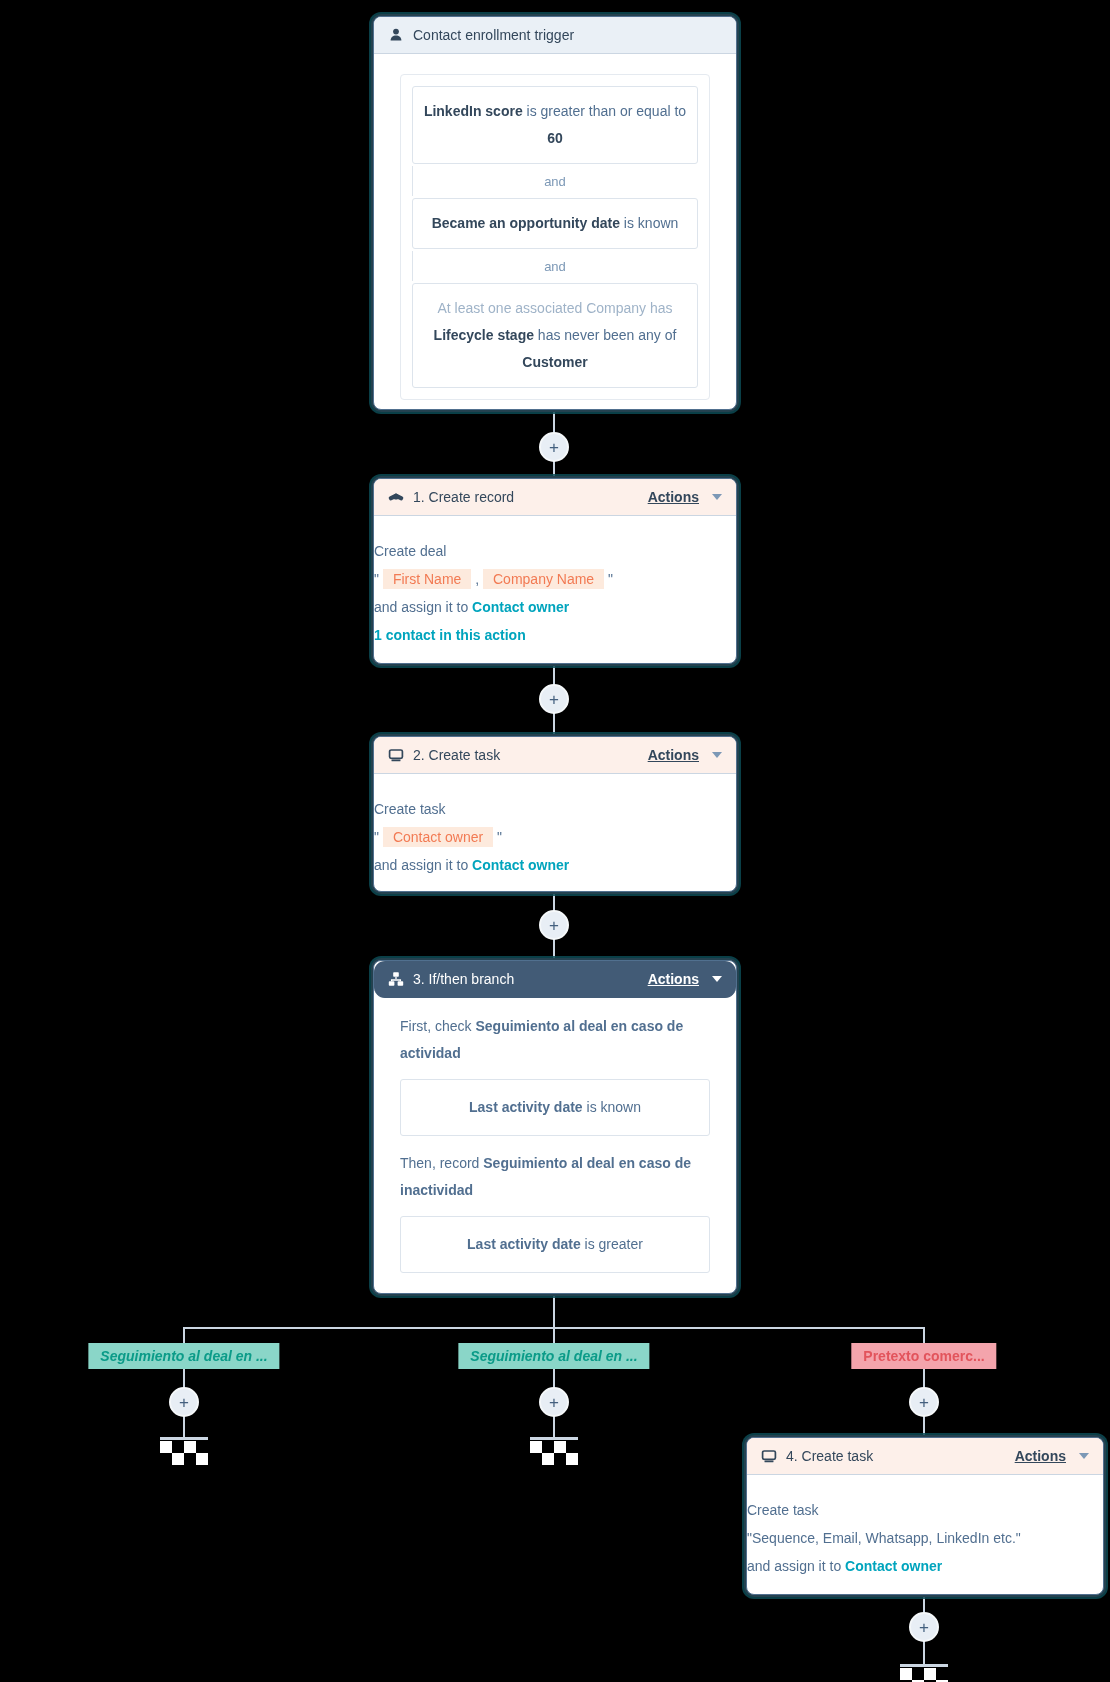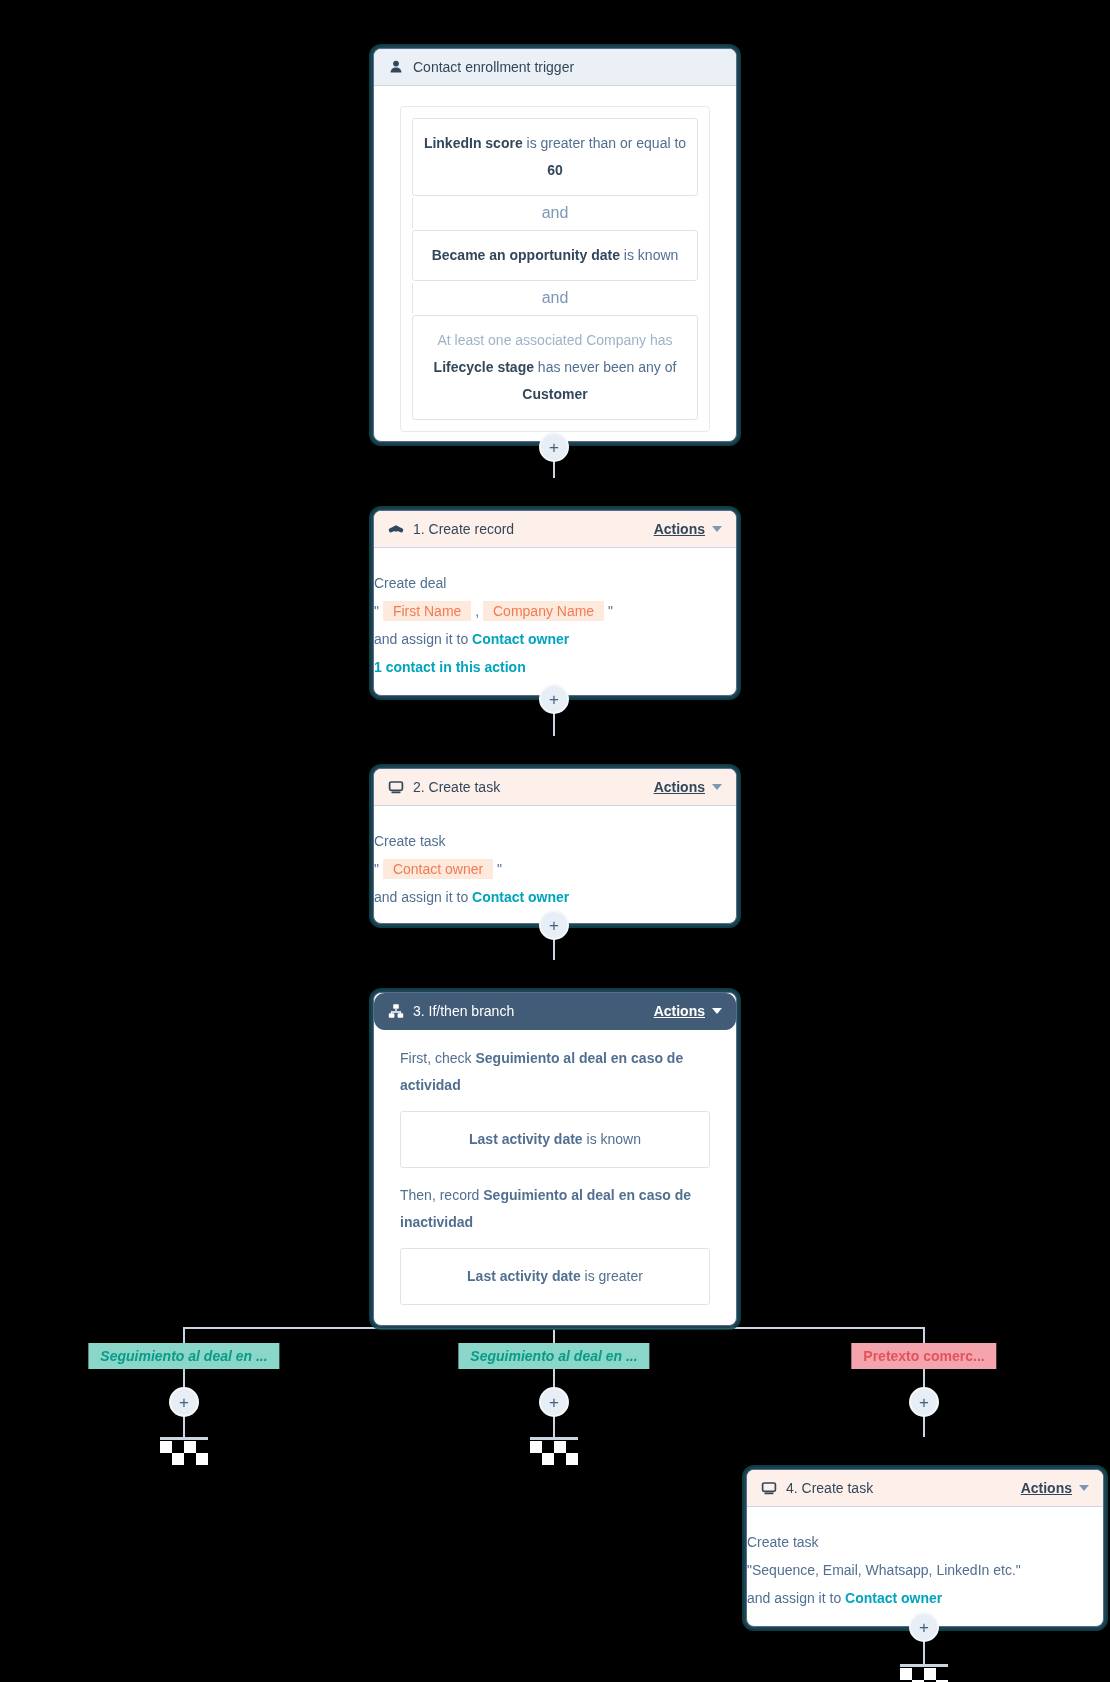--- a/index.html
+++ b/index.html
@@ -6,46 +6,45 @@
   .canvas {
     position:relative; width:1110px; height:1682px; overflow:hidden;
     background:#000; font-family:"Liberation Sans", sans-serif;
     color:#516f90; font-size:14px;
   }
   
   .card {
     position:absolute; background:#fff; border-radius:8px;
     border:1px solid #51708f;
     box-shadow:0 0 0 2px #24414f, 0 0 0 4px rgba(12,74,84,0.85);
-    margin-top:32px;
   }
   .card-header {
     height:37px; display:flex; align-items:center; gap:9px;
     padding:0 14px; border-bottom:1px solid #cbd6e2;
     border-radius:7px 7px 0 0; font-size:14px; color:#33475b;
     box-sizing:border-box;
   }
   .hdr-blue  { background:#eaf0f6; }
   .hdr-peach { background:#fdf0ea; }
   .hdr-dark  { background:#425b76; color:#fff; border-bottom-color:#425b76;border-radius:11px; }
   .hdr-title { white-space:nowrap; }
-  .actions { margin-left:auto; display:flex; align-items:center; gap:7px; font-weight:bold; cursor:pointer; }
+  .actions { margin-left:auto; display:flex; align-items:center; gap:13px; font-weight:bold; cursor:pointer; }
   .actions .lbl { text-decoration:underline; }
   .caret { width:0; height:0; border-left:5px solid transparent; border-right:5px solid transparent; border-top:6px solid #7c98b6; }
   .hdr-dark .caret { border-top-color:#fff; }
   .icon16 { width:16px; height:16px; flex:0 0 16px; display:block; }
 
   
   .trigger-group { margin:20px 26px; border:1px solid #e5eaf0; border-radius:4px; padding:11px; }
   .tcond {
     border:1px solid #dde4ec; border-radius:3px; background:#fff;
     text-align:center; padding:11px 8px; line-height:27px; font-size:14px;
   }
   .tcond b, .body b { color:#33475b; }
-  .and-row { position:relative; height:34px; display:flex; align-items:center; justify-content:center; color:#7c98b6; font-size:16px; }
+  .and-row { position:relative; height:34px; display:flex; align-items:center; justify-content:center; color:#7c98b6; font-size:13px; }
   .and-row::before { content:""; position:absolute; left:0; top:2px; bottom:2px; width:1px; background:#dde4ec; }
   .muted { color:#9fb3c8; }
 
   
   .body { text-align:left; line-height:28px; padding-top:21px; font-size:14px; }
   .tok { color:#f27a53; background:#fdeadd; padding:2px 10px; }
   .qt { color:#516f90; }
   .link { color:#00a4bd; font-weight:bold; cursor:pointer; }
   .link-strong { color:#00a4bd; font-weight:bold; cursor:pointer; }
 

